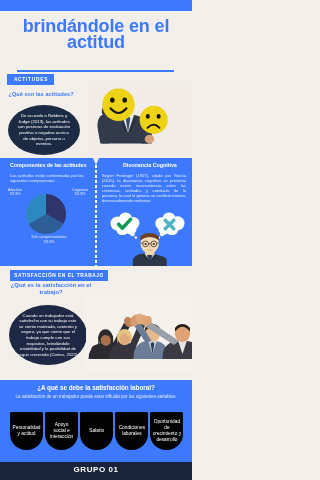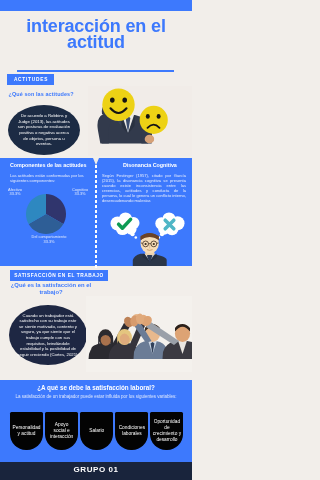--- a/index.html
+++ b/index.html
@@ -96,21 +96,21 @@
   #footer { left:0; top:462px; width:192px; height:18px; background:#19243c;
       color:#fff; font-weight:bold; font-size:8px; letter-spacing:0.55px;
       display:flex; align-items:center; justify-content:center; padding-bottom:3px; }
 </style>
 </head>
 <body>
 
 <div id="top-strip" class="abs"></div>
 
 <div id="title" class="abs">
-  <div>interacción en el</div>
+  <div>brindándole en el</div>
   <div>actitud</div>
 </div>
 
 <div id="rule" class="abs"></div>
 
 <div id="badge-actitudes" class="abs">ACTITUDES</div>
 
 <div id="q-actitudes" class="abs">¿Qué son las actitudes?</div>
 
 <div id="oval-actitudes" class="abs">

